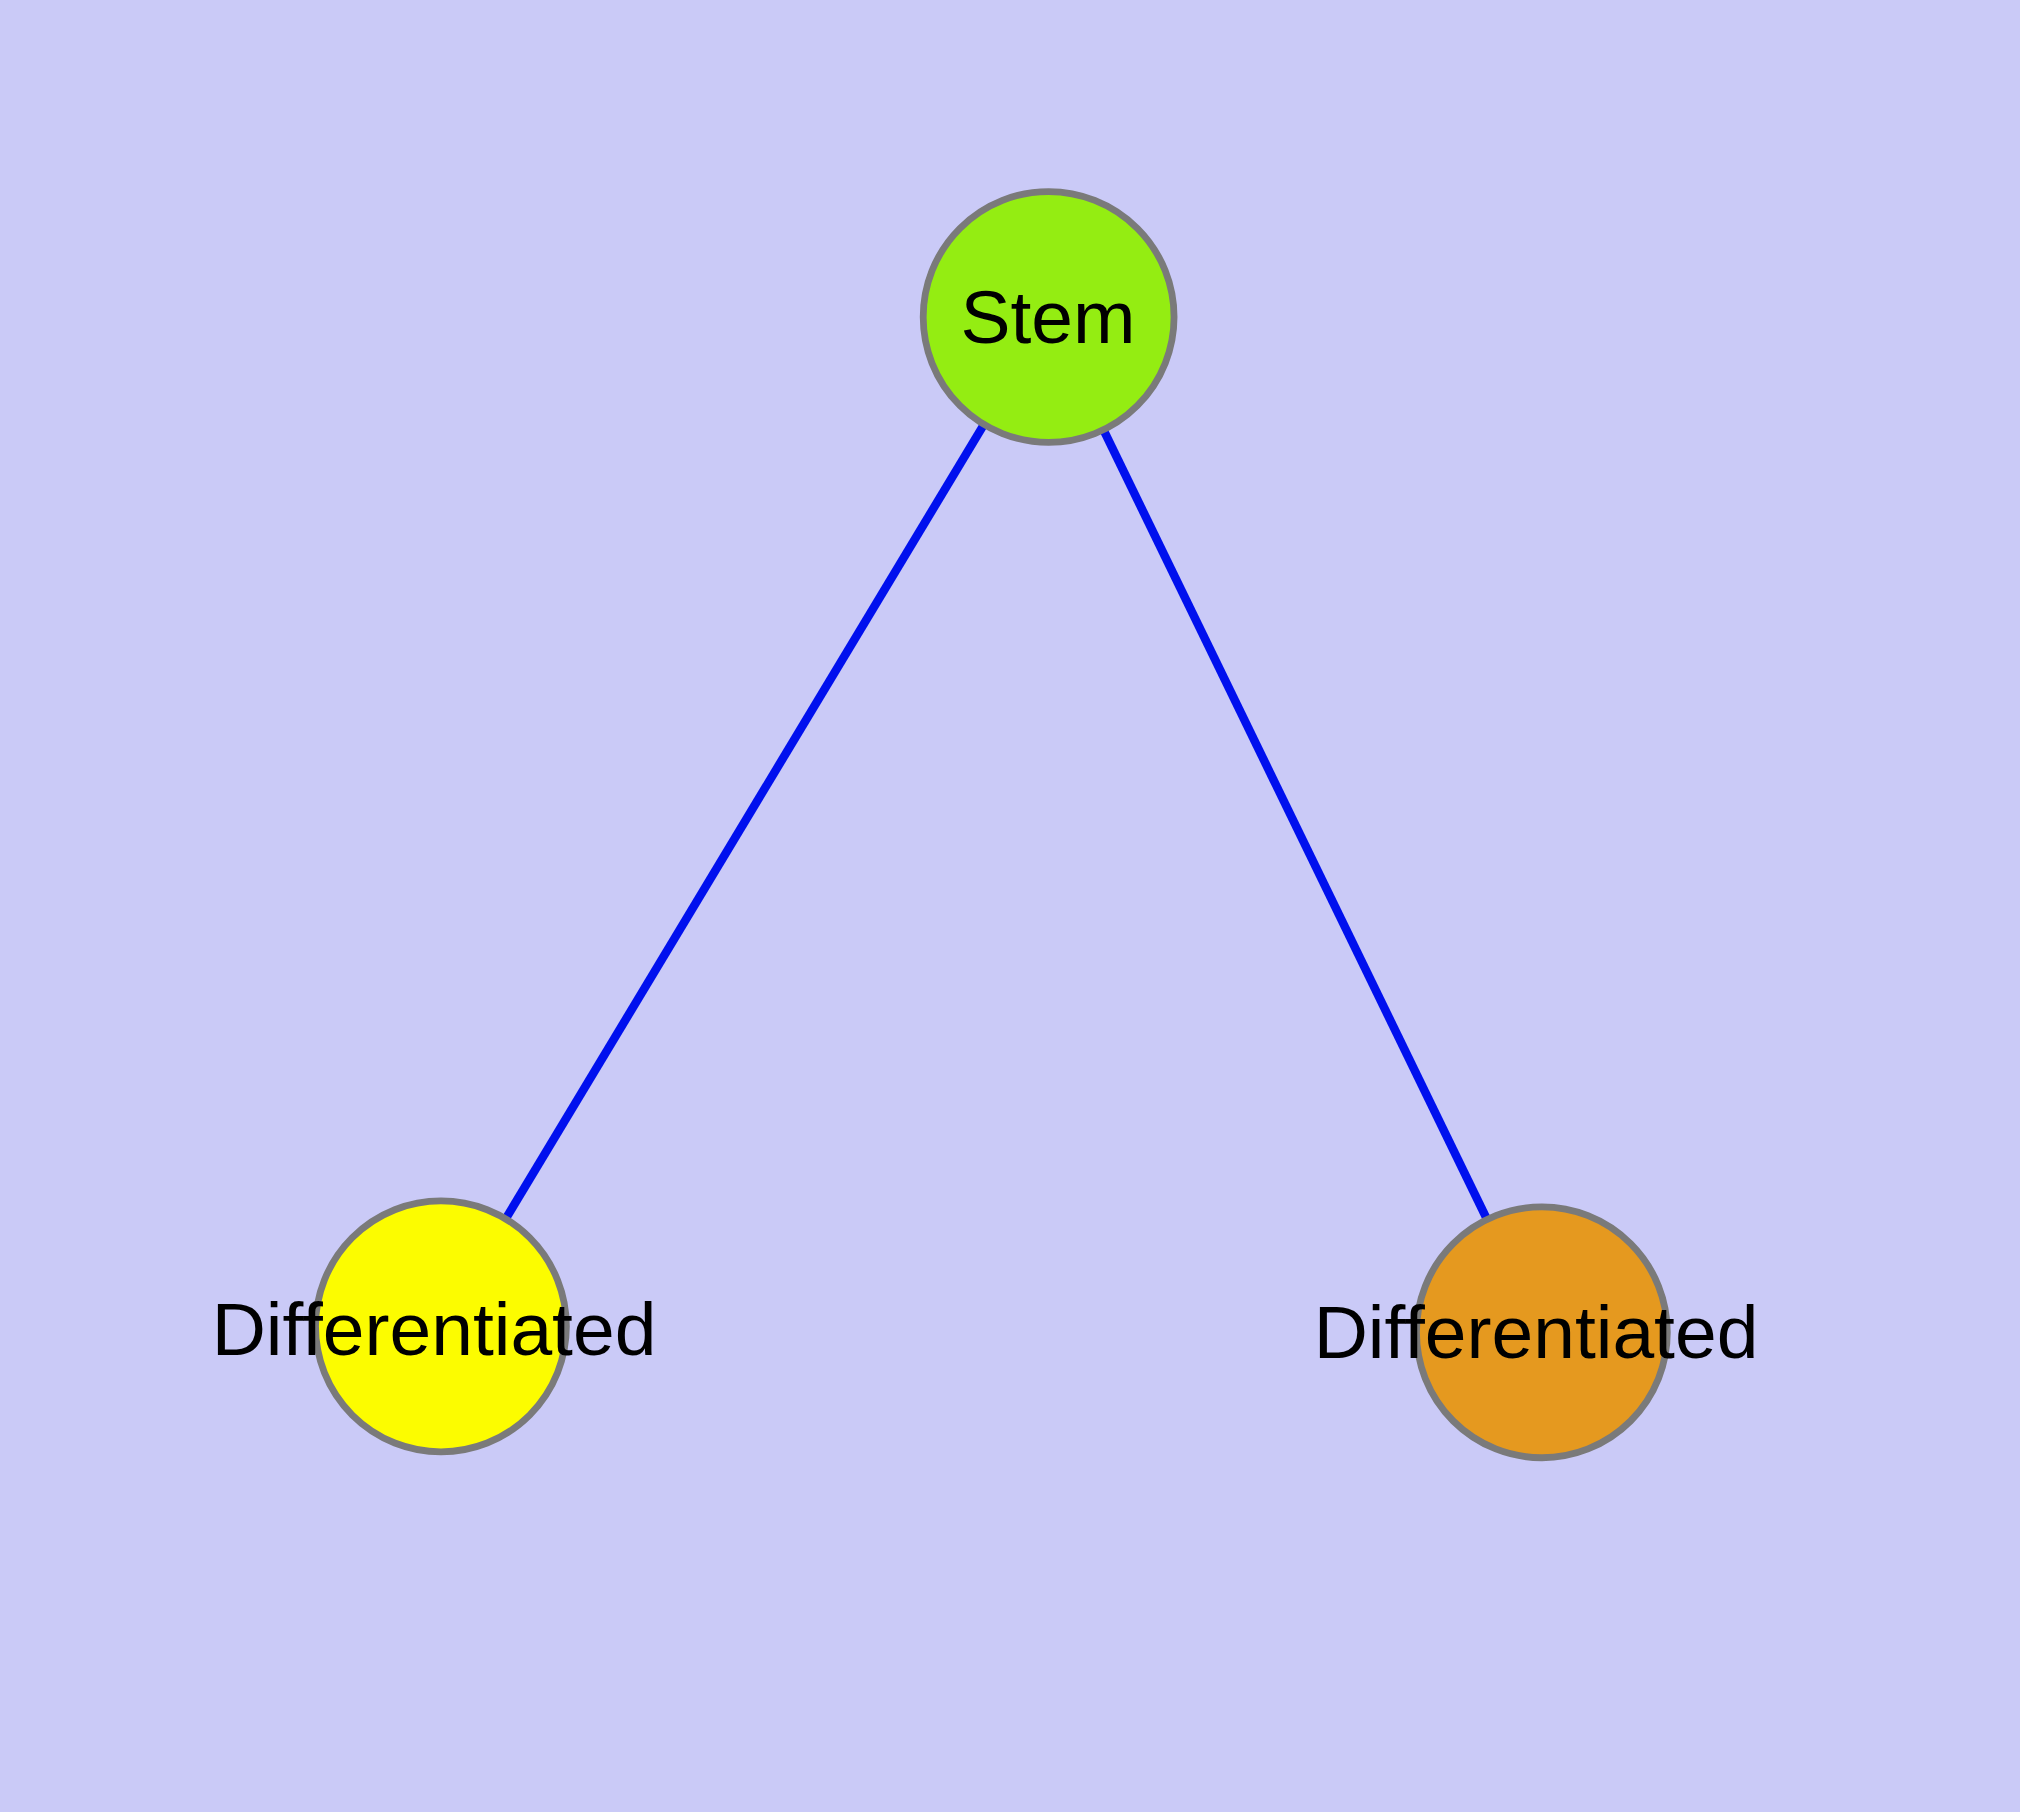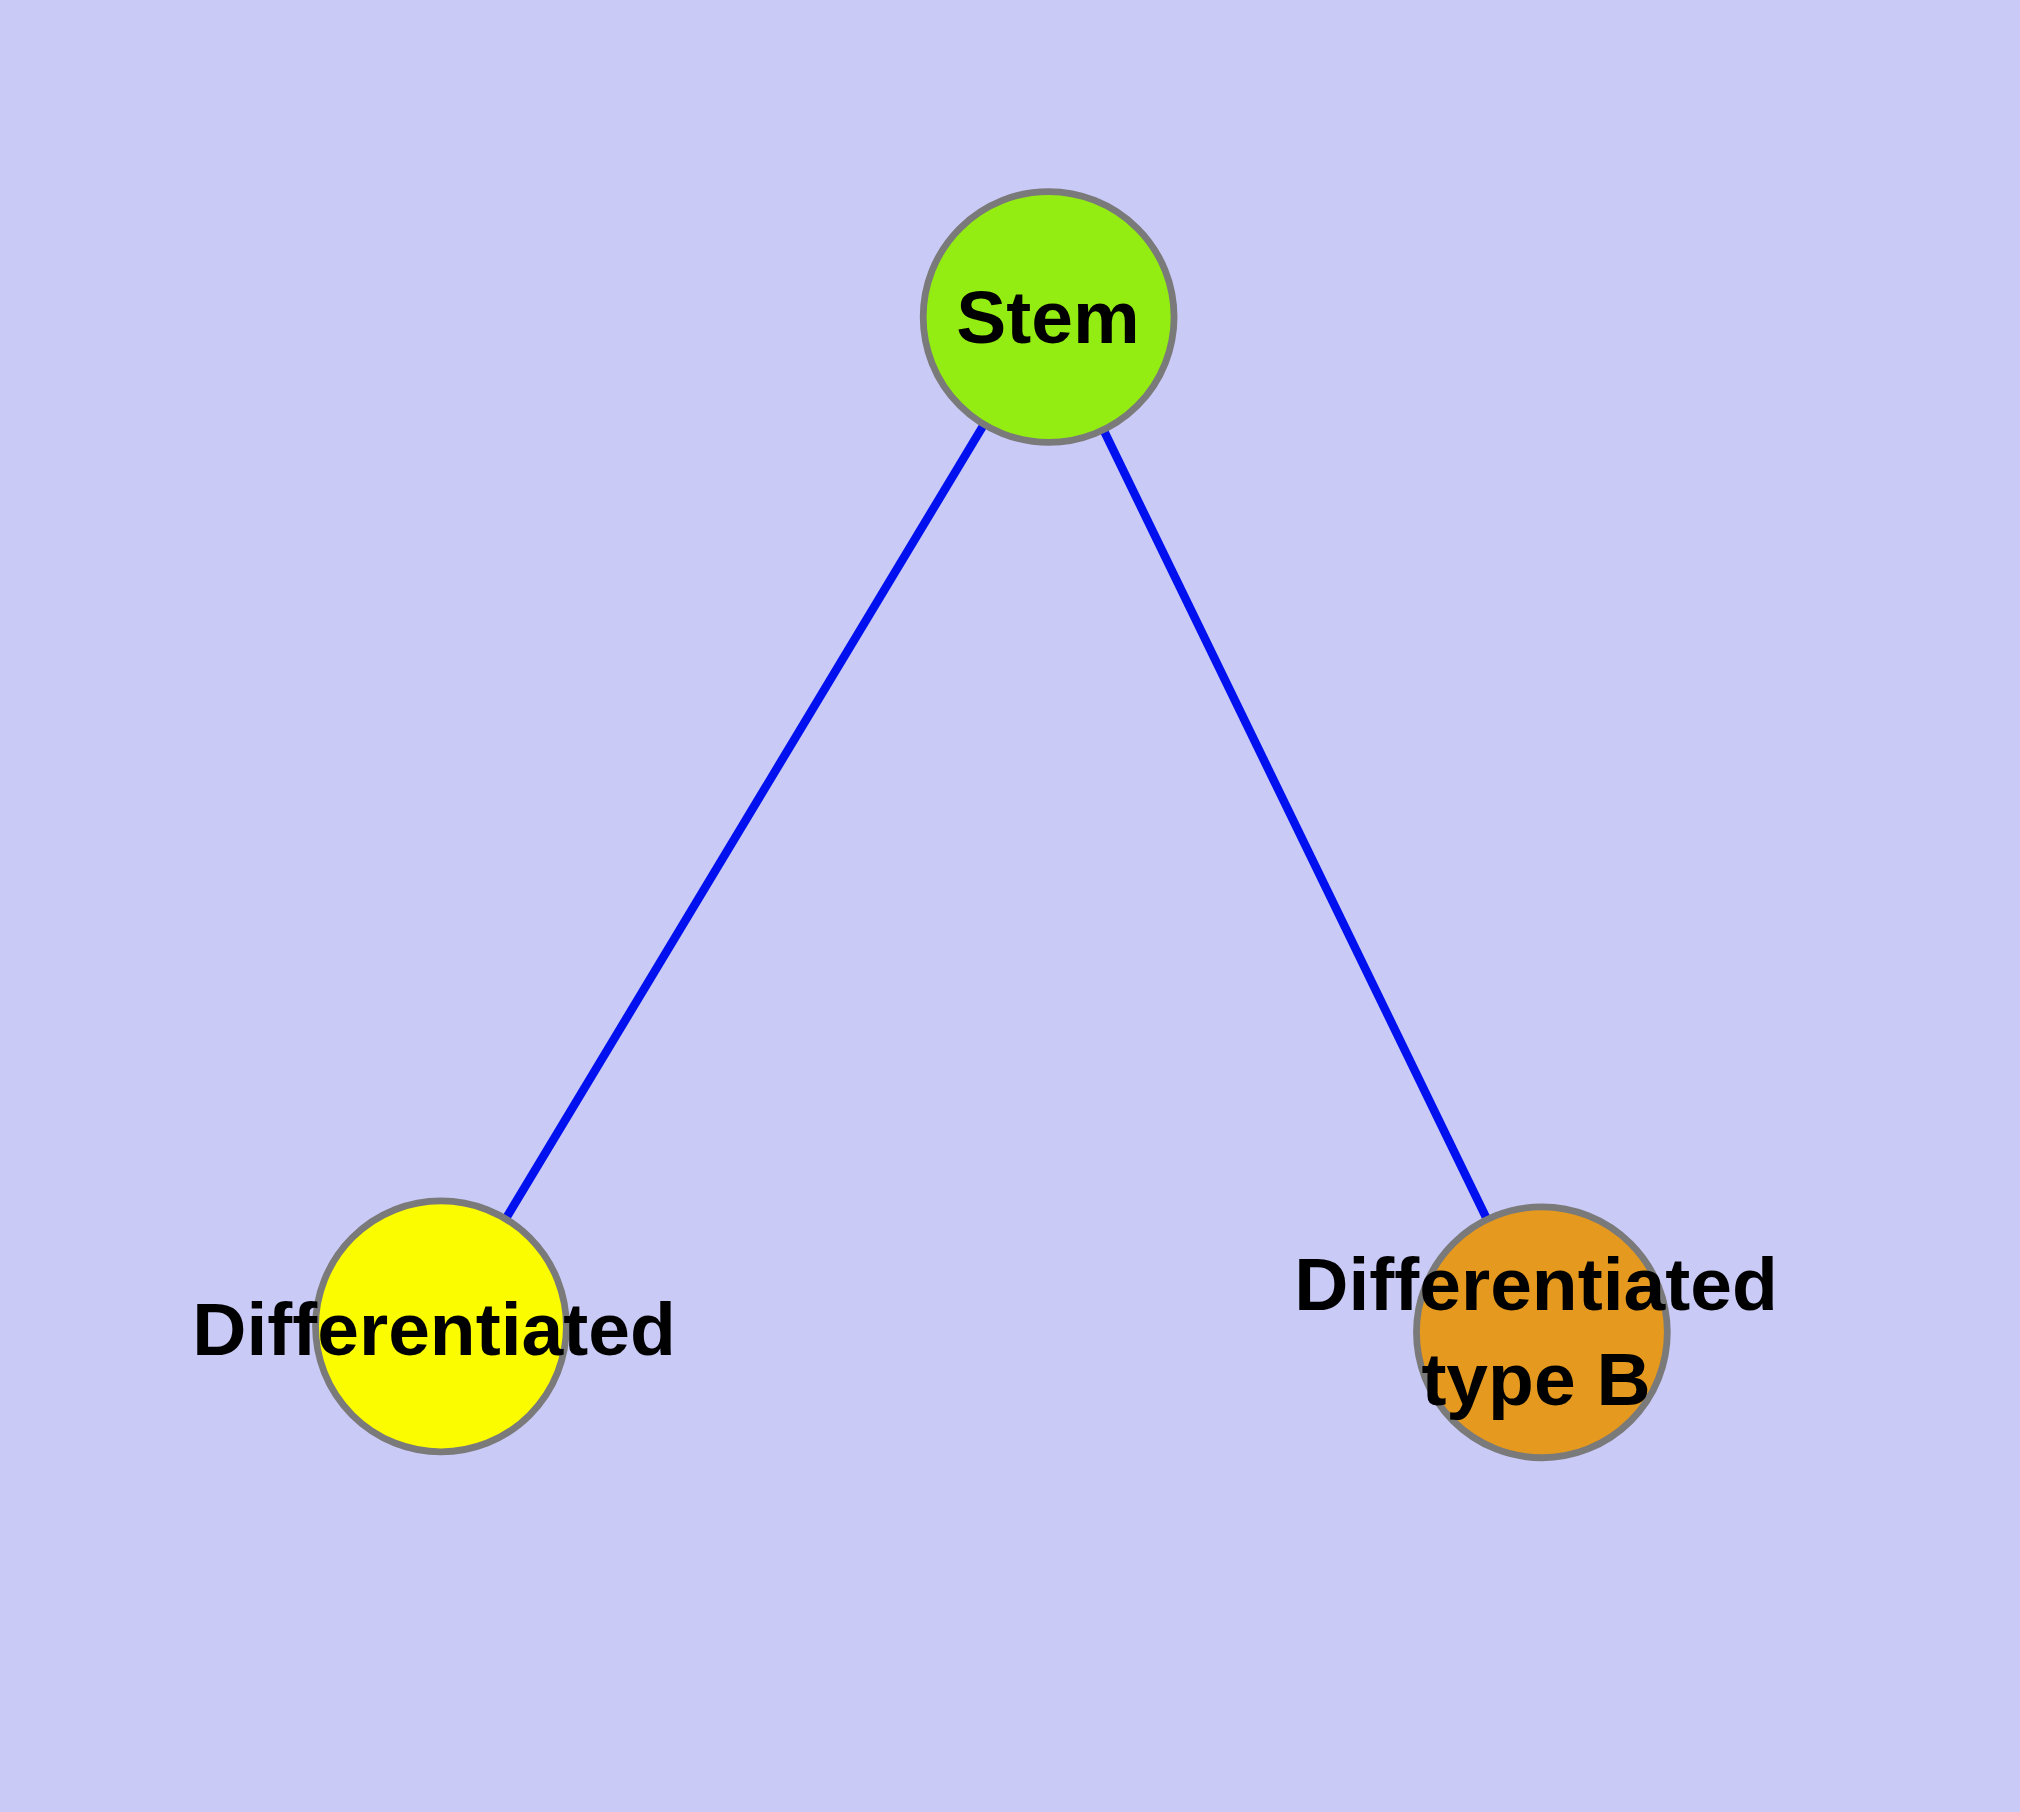--- a/index.html
+++ b/index.html
@@ -28,21 +28,21 @@
     stroke-linecap: butt;
   }
   .node-circle {
     stroke-width: 8;
   }
   .node-label {
     position: absolute;
     transform: translate(-50%, -50%);
     text-align: center;
     white-space: nowrap;
-    font-weight: 700;
+    font-weight: 400;
     font-size: 75px;
     line-height: 95px;
     color: #000000;
     letter-spacing: 0;
   }
   .node-label .line {
     display: block;
   }
 </style>
 </head>
@@ -63,17 +63,16 @@
   <div class="node-label" style="left: 1048px; top: 317px; color: rgb(0, 0, 0);">
     <span class="line">Stem</span>
   </div>
 
   <div class="node-label" style="left: 434px; top: 1329px; color: rgb(0, 0, 0);">
     <span class="line">Differentiated</span>
   </div>
 
   <div class="node-label" style="left: 1536px; top: 1332px; color: rgb(0, 0, 0);">
     <span class="line">Differentiated</span>
-    <span class="line">type B</span>
   </div>
 
 </div>
 
 
 </body></html>

